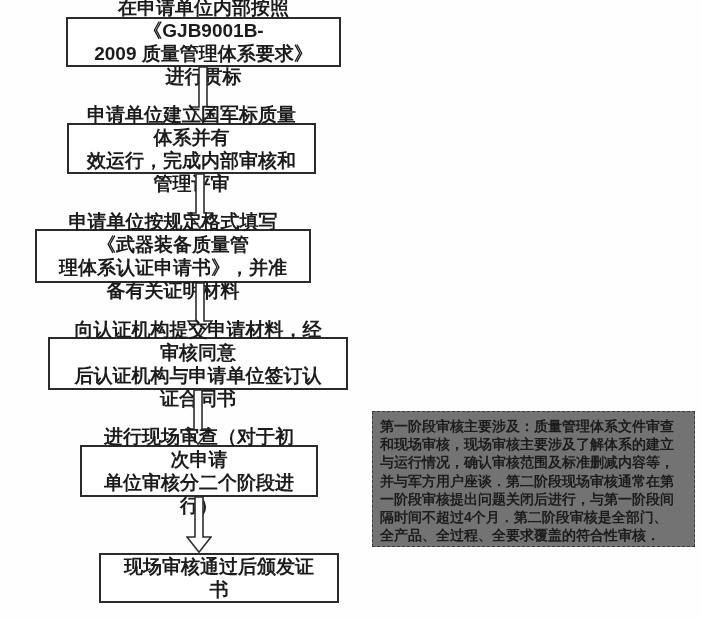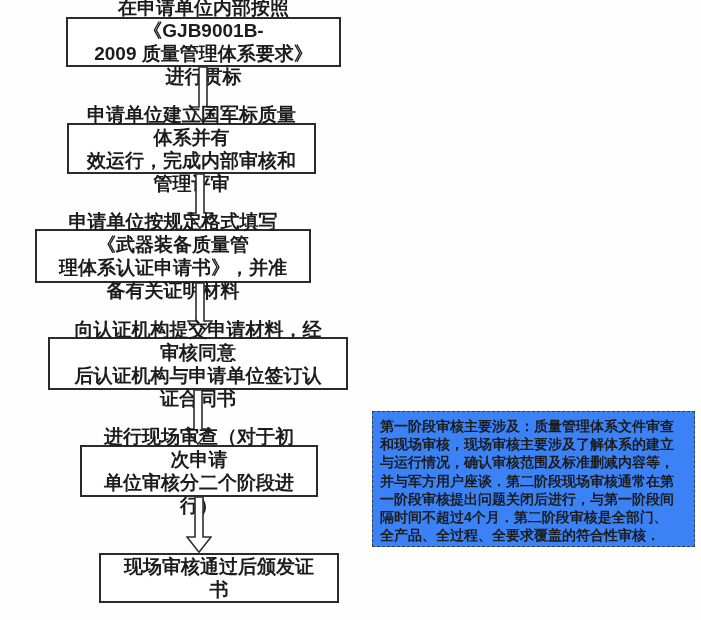--- a/index.html
+++ b/index.html
@@ -22,21 +22,21 @@
     line-height:23px;
     color:#1c1c1c;
     white-space:pre-line;
     padding:2px 18px;
   }
   .arrow{position:absolute;display:block;}
   .note-box{
     position:absolute;
     border:1.5px dashed #3c3c3c;
     box-sizing:border-box;
-    background:#3b82f6;
+    background:#737373;
     font-size:14px;
     font-weight:700;
     line-height:18.2px;
     color:#1c1c1c;
     white-space:pre-line;
     text-align:left;
     padding:5px 7px;
   }
   
   #step1{left:66px;top:17px;width:275px;height:50px;}

